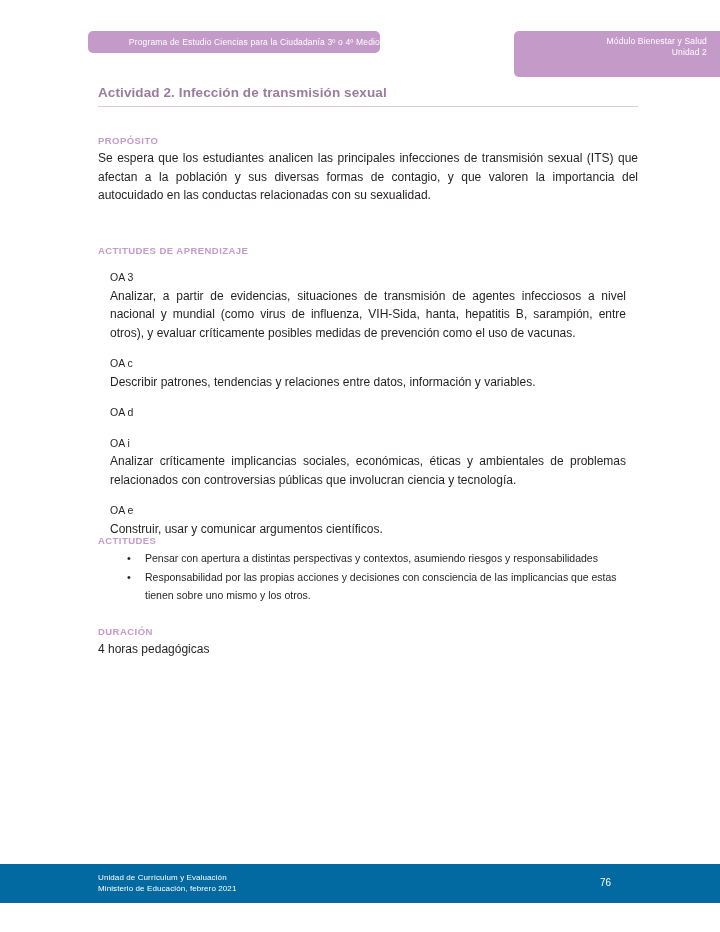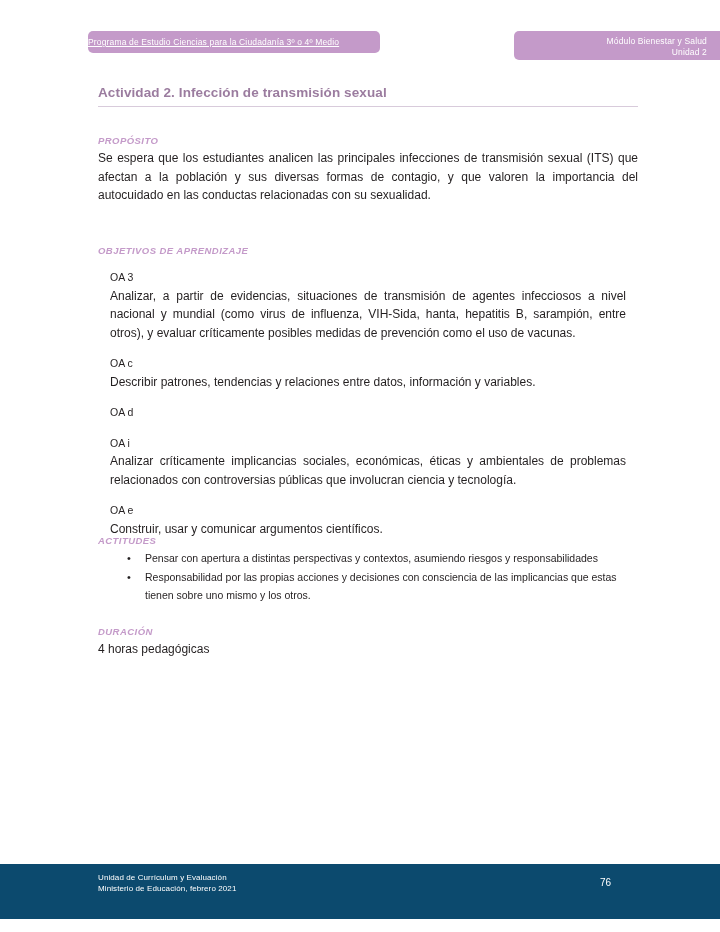--- a/index.html
+++ b/index.html
@@ -32,29 +32,28 @@
     line-height: 11px;
     letter-spacing: 0.15px;
     box-sizing: border-box;
   }
   .hdr-left {
     left: 88px;
     top: 31px;
     width: 292px;
     height: 22px;
     border-radius: 5px;
-    text-align: left;
+    text-align: right;
     padding-top: 6px;
-    text-decoration: underline;
   }
   .hdr-right {
     left: 514px;
     top: 31px;
     width: 206px;
-    height: 29px;
+    height: 46px;
     border-radius: 5px 0 0 5px;
     text-align: right;
     padding: 5px 13px 0 0;
   }
   .hdr-right .line {
     display: block;
     white-space: nowrap;
   }
 
   
@@ -88,21 +87,20 @@
     position: absolute;
     left: 0;
     width: 540px;
   }
   .section-heading {
     font-size: 9.5px;
     font-weight: bold;
     color: #c49ac9;
     letter-spacing: 0.45px;
     margin: 0 0 3px 0;
-    font-style: italic;
   }
   .body-text {
     font-size: 12px;
     line-height: 18.5px;
     color: #231f20;
     margin: 0;
   }
   .justified {
     text-align: justify;
   }
@@ -142,22 +140,22 @@
     font-size: 11px;
     color: #231f20;
   }
 
   
   .footer-band {
     position: absolute;
     left: 0;
     top: 864px;
     width: 720px;
-    height: 55px;
-    background: #0c4a6e;
+    height: 39px;
+    background: #0369a1;
   }
   .footer-text {
     position: absolute;
     left: 98px;
     top: 8px;
     font-size: 8px;
     line-height: 11px;
     color: #ffffff;
     letter-spacing: 0.1px;
   }
@@ -185,21 +183,21 @@
 
   <div class="activity-title">Actividad 2. Infección de transmisión sexual</div>
   <div class="title-rule"></div>
 
   <div class="section" id="sec-proposito">
     <div class="section-heading">PROPÓSITO</div>
     <p class="body-text justified">Se espera que los estudiantes analicen las principales infecciones de transmisión sexual (ITS) que afectan a la población y sus diversas formas de contagio, y que valoren la importancia del autocuidado en las conductas relacionadas con su sexualidad.</p>
   </div>
 
   <div class="section" id="sec-objetivos">
-    <div class="section-heading">OBJETIVOS DE APRENDIZAJE</div>
+    <div class="section-heading">ACTITUDES DE APRENDIZAJE</div>
 
     <div class="oa-block">
       <p class="oa-label">OA 3</p>
       <p class="body-text justified">Analizar, a partir de evidencias, situaciones de transmisión de agentes infecciosos a nivel nacional y mundial (como virus de influenza, VIH-Sida, hanta, hepatitis B, sarampión, entre otros), y evaluar críticamente posibles medidas de prevención como el uso de vacunas.</p>
     </div>
     <div class="oa-block">
       <p class="oa-label">OA c</p>
       <p class="body-text justified">Describir patrones, tendencias y relaciones entre datos, información y variables.</p>
     </div>
     <div class="oa-block">

